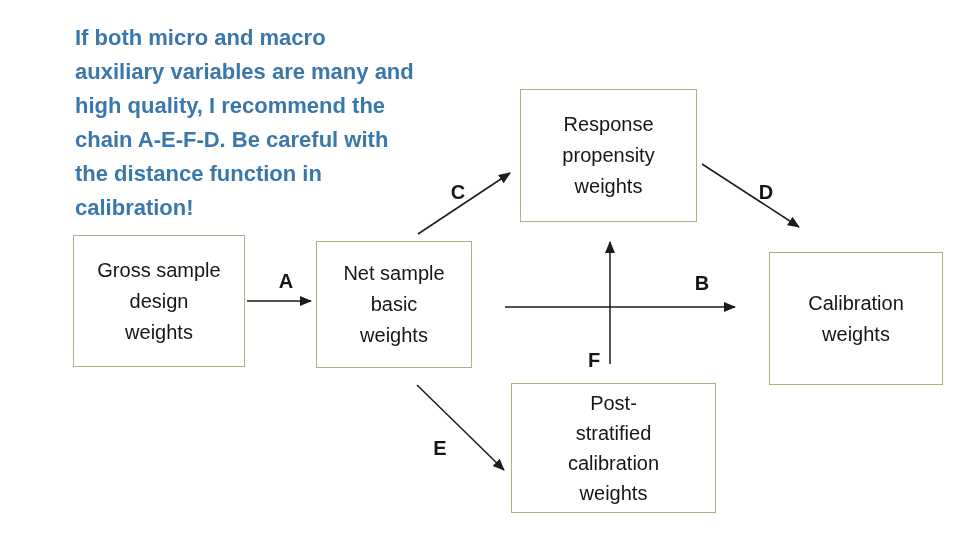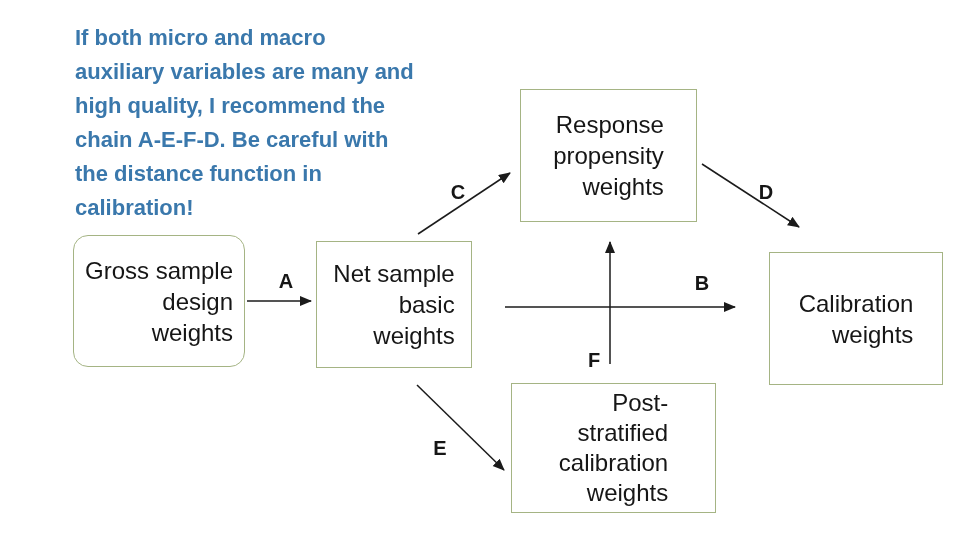--- a/index.html
+++ b/index.html
@@ -31,30 +31,30 @@
     font-weight: bold;
     font-size: 22px;
     line-height: 34px;
     white-space: pre-line;
   }
   .node {
     position: absolute;
     background: var(--background);
     border: 1.5px solid var(--box_border);
     color: var(--node_text);
-    font-size: 24px;
+    font-size: 20px;
     line-height: 31px;
-    text-align: right;
+    text-align: center;
     white-space: pre-line;
     display: flex;
     align-items: center;
     justify-content: center;
     padding: 2px;
   }
-  .node-gross       { left: 73px;  top: 235px; width: 172px; height: 132px; border-radius: 15px; }
+  .node-gross       { left: 73px;  top: 235px; width: 172px; height: 132px; }
   .node-net         { left: 316px; top: 241px; width: 156px; height: 127px; }
   .node-response    { left: 520px; top: 89px;  width: 177px; height: 133px; }
   .node-calibration { left: 769px; top: 252px; width: 174px; height: 133px; }
   .node-post        { left: 511px; top: 383px; width: 205px; height: 130px; line-height: 30px; }
   .edges-svg {
     position: absolute;
     left: 0; top: 0;
     pointer-events: none;
   }
   .edge-line {

